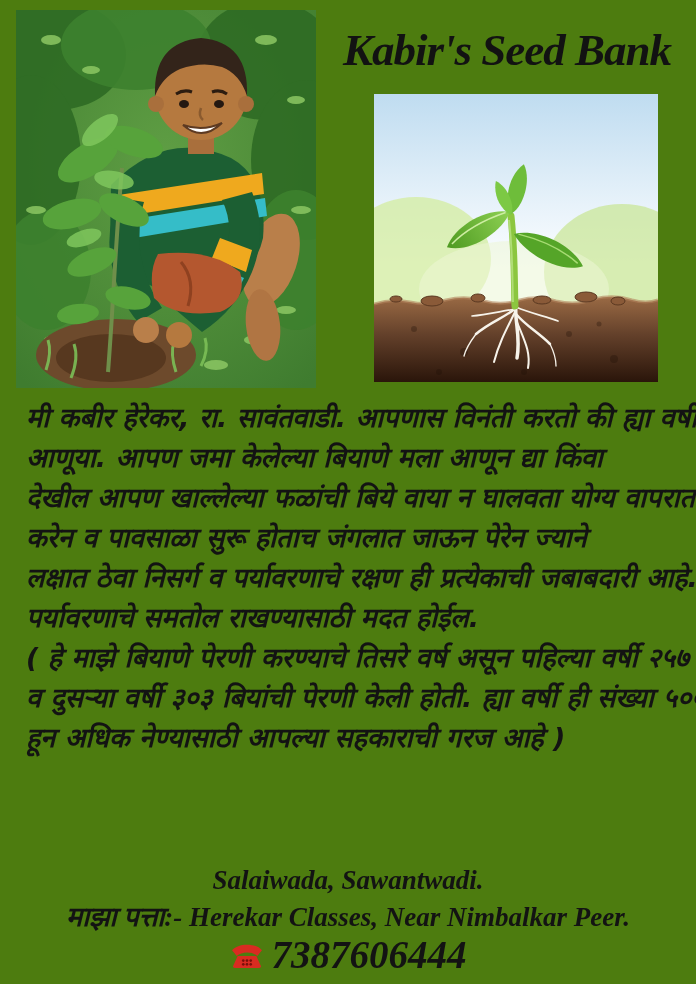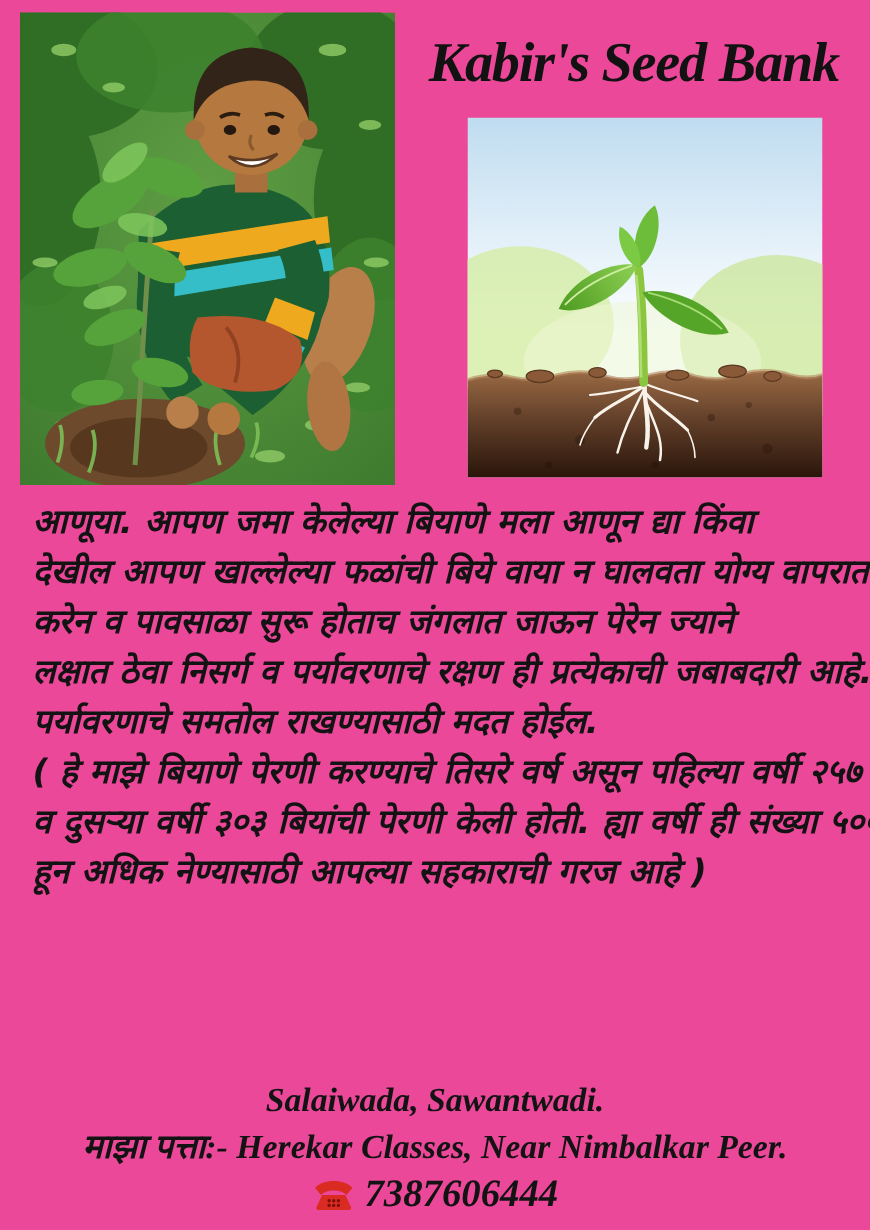--- a/index.html
+++ b/index.html
@@ -1,17 +1,17 @@
 <!DOCTYPE html>
 <html><head>
 <meta charset="utf-8">
 <style>
   html,body{margin:0;padding:0;background:#ffffff;}
   .page{
-    position:relative;width:696px;height:984px;background:#ec4899;
+    position:relative;width:696px;height:984px;background:#4d7c0f;
     overflow:hidden;font-family:"Liberation Sans",sans-serif;color:#151515;
   }
   .photo{position:absolute;left:16px;top:10px;width:300px;height:378px;}
   .photo svg{display:block;width:100%;height:100%;}
   .title{
     position:absolute;left:318px;top:24px;width:378px;text-align:center;
     font-family:"Liberation Serif",serif;font-style:italic;font-weight:700;
     font-size:45px;letter-spacing:-1px;color:#121212;white-space:nowrap;
   }
   .illus{position:absolute;left:374px;top:94px;width:284px;height:288px;}
@@ -23,21 +23,21 @@
     font-size:27px;color:#131313;
   }
   .address{position:absolute;left:0;top:862px;width:696px;text-align:center;}
   .addr-line{
     font-family:"Liberation Serif",serif;font-style:italic;font-weight:700;
     font-size:27px;line-height:37px;color:#131313;white-space:nowrap;
   }
   .phone-line{
     display:flex;justify-content:center;align-items:center;gap:8px;
     font-family:"Liberation Serif",serif;font-style:italic;font-weight:700;
-    font-size:31px;line-height:38px;color:#131313;
+    font-size:39px;line-height:38px;color:#131313;
   }
   .phone-icon svg{display:block;}
 </style>
 </head>
 <body>
 
 <div class="page">
 
   <div class="photo">
     <svg viewBox="0 0 300 378" xmlns="http://www.w3.org/2000/svg">
@@ -191,20 +191,21 @@
       <g transform="translate(137,120) rotate(-62)">
         <path d="M0,0 C10,-14 34,-20 50,-12 C40,2 12,8 0,0 Z" fill="#6ebd3a"></path>
       </g>
       <g transform="translate(137,121) rotate(-100)">
         <path d="M0,0 C8,-10 24,-14 36,-9 C28,2 8,6 0,0 Z" fill="#7cc944"></path>
       </g>
     </svg>
   </div>
 
   <div class="bodytext">
+    <div class="line">मी कबीर हेरेकर, रा. सावंतवाडी. आपणास विनंती करतो की ह्या वर्षी</div>
     <div class="line">आणूया. आपण जमा केलेल्या बियाणे मला आणून द्या किंवा</div>
     <div class="line">देखील आपण खाल्लेल्या फळांची बिये वाया न घालवता योग्य वापरात</div>
     <div class="line">करेन व पावसाळा सुरू होताच जंगलात जाऊन पेरेन ज्याने</div>
     <div class="line">लक्षात ठेवा निसर्ग व पर्यावरणाचे रक्षण ही प्रत्येकाची जबाबदारी आहे.</div>
     <div class="line">पर्यावरणाचे समतोल राखण्यासाठी मदत होईल.</div>
     <div class="line">( हे माझे बियाणे पेरणी करण्याचे तिसरे वर्ष असून पहिल्या वर्षी २५७</div>
     <div class="line">व दुसऱ्या वर्षी ३०३ बियांची पेरणी केली होती. ह्या वर्षी ही संख्या ५००</div>
     <div class="line">हून अधिक नेण्यासाठी आपल्या सहकाराची गरज आहे )</div>
   </div>
 

